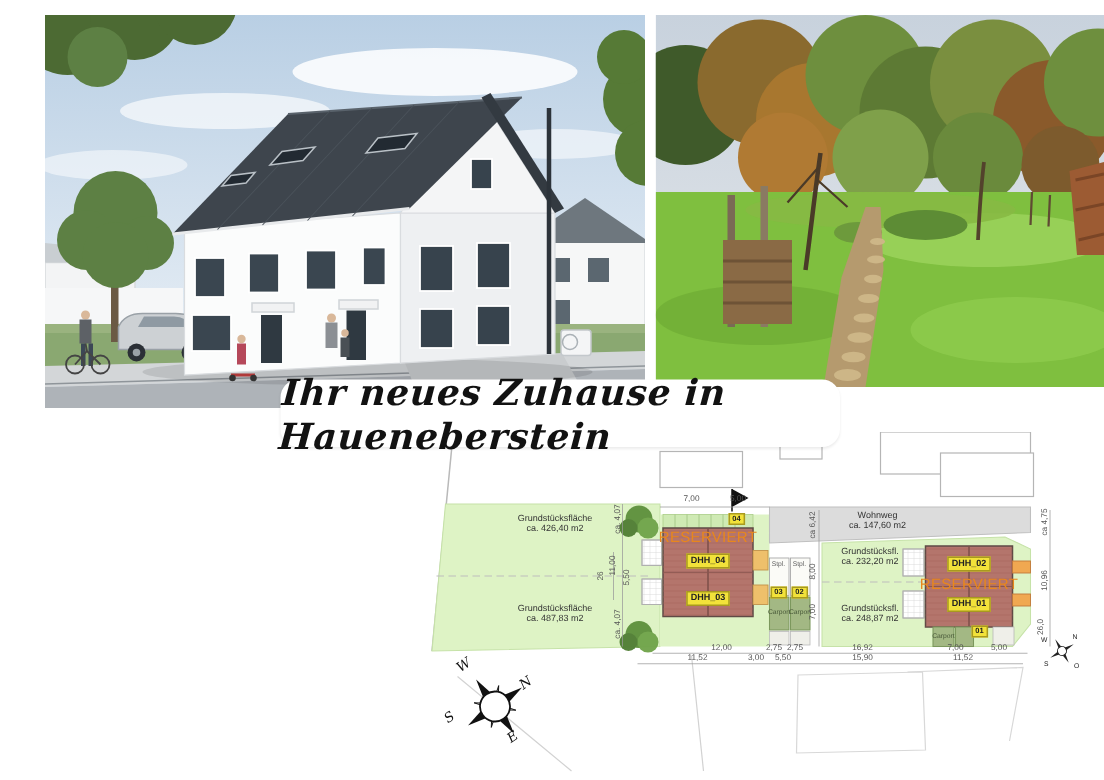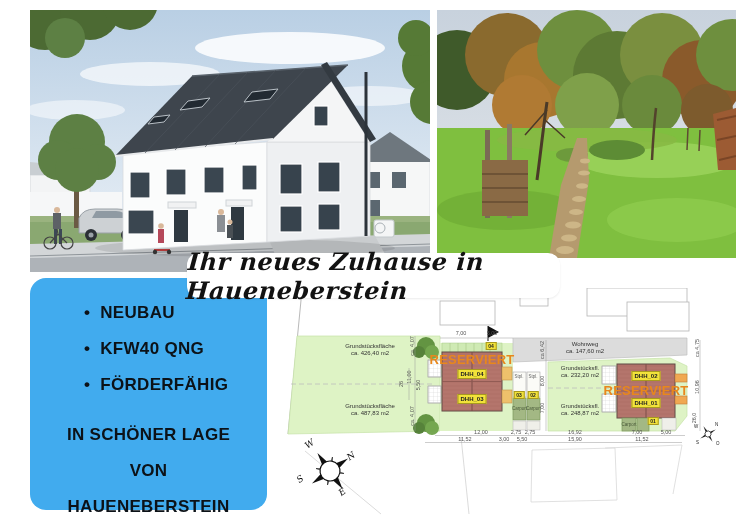--- a/index.html
+++ b/index.html
@@ -32,21 +32,21 @@
           color:#333; text-align:center; white-space:nowrap; }
   .dim  { position:absolute; transform:translate(-50%,-50%); font-size:5.5px; color:#555;
           white-space:nowrap; }
   .dimv { position:absolute; transform:translate(-50%,-50%) rotate(-90deg); font-size:5.5px;
           color:#555; white-space:nowrap; }
   .chip { position:absolute; transform:translate(-50%,-50%); background:#f2e23a;
           border:0.5px solid #a89a1e; font-size:6px; font-weight:bold; color:#222;
           padding:0 2px; white-space:nowrap; line-height:8px; }
   .chip.sm { font-size:5px; line-height:6px; padding:0 1.5px; }
   .reserved { position:absolute; transform:translate(-50%,-50%); color:#e8871c;
-              font-weight:bold; font-size:13px; white-space:nowrap; letter-spacing:.2px; }
+              font-weight:normal; font-size:10px; white-space:nowrap; letter-spacing:.2px; }
   .tiny { position:absolute; transform:translate(-50%,-50%); font-size:4.5px; color:#4a5a3a;
           white-space:nowrap; }
   .cl   { position:absolute; font-family:"DejaVu Serif", serif; font-style:italic;
           font-size:9px; color:#111; }
   .cs   { position:absolute; font-size:4.5px; color:#222; }
 </style>
 </head>
 <body>
 
 <div class="page">
@@ -233,32 +233,20 @@
         <path d="M280,110 L299,106 M280,130 L299,126 M282,150 L299,146" stroke="#7a4526" stroke-width="2"></path>
       </g>
       <path d="M250,140 L251,118 M262,141 L263,120" stroke="#5f4a33" stroke-width="1.5"></path>
     </svg>
   </div>
 
   <div class="banner">
     <span>Ihr neues Zuhause in Haueneberstein</span>
   </div>
 
-  <div class="features">
-    <ul>
-      <li>NEUBAU</li>
-      <li>KFW40 QNG</li>
-      <li>FÖRDERFÄHIG</li>
-    </ul>
-    <div class="loc">
-      <div>IN SCHÖNER LAGE</div>
-      <div>VON</div>
-      <div>HAUENEBERSTEIN</div>
-    </div>
-  </div>
 
   <div class="plan">
     <svg width="451" height="232" viewBox="0 0 451 232">
       <defs>
         <pattern id="hatch" width="4" height="4" patternUnits="userSpaceOnUse">
           <path d="M0,2 H4" stroke="#a2625a" stroke-width="0.7"></path>
         </pattern>
         <pattern id="grid" width="4" height="4" patternUnits="userSpaceOnUse">
           <path d="M0,0 H4 M0,0 V4" stroke="#cfcfcf" stroke-width="0.5"></path>
         </pattern>

